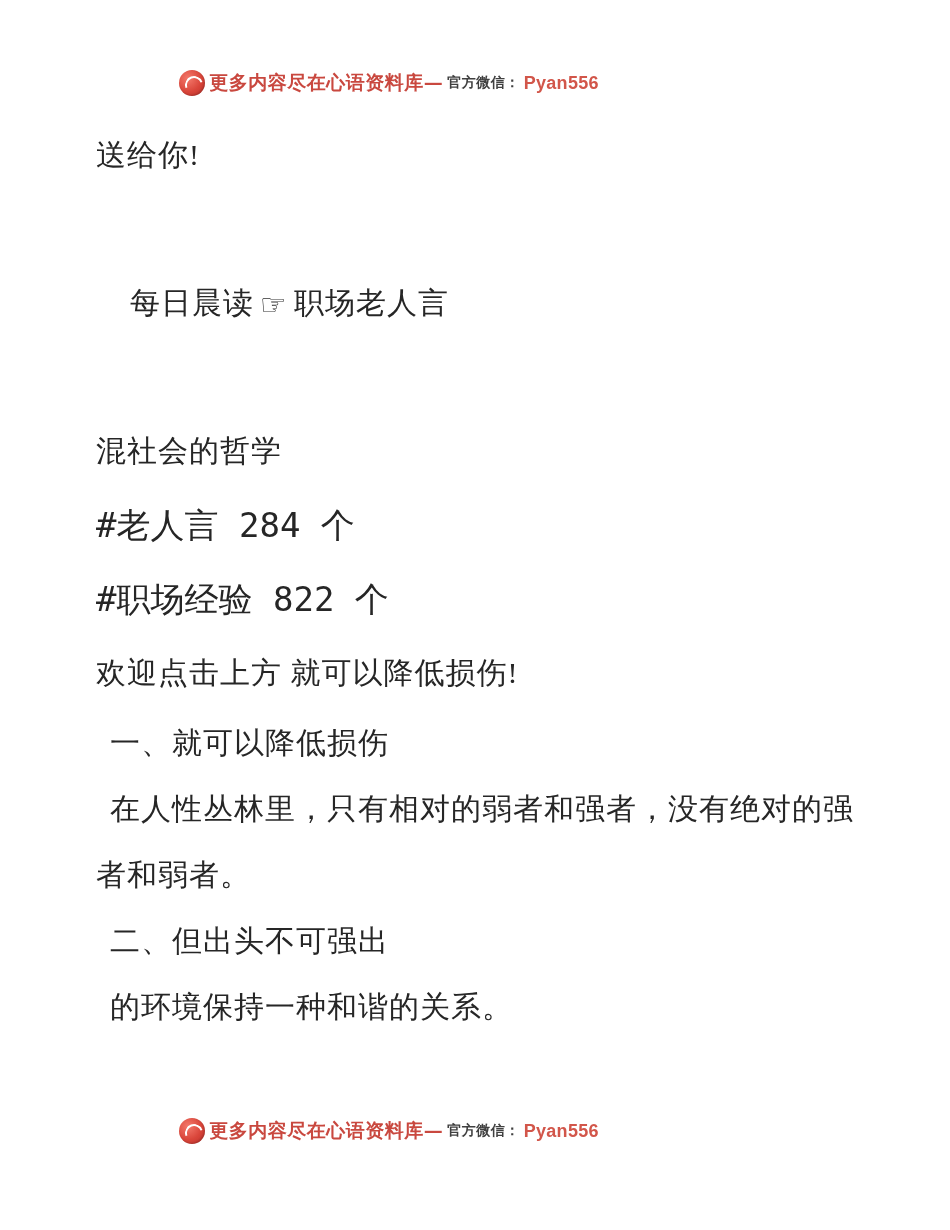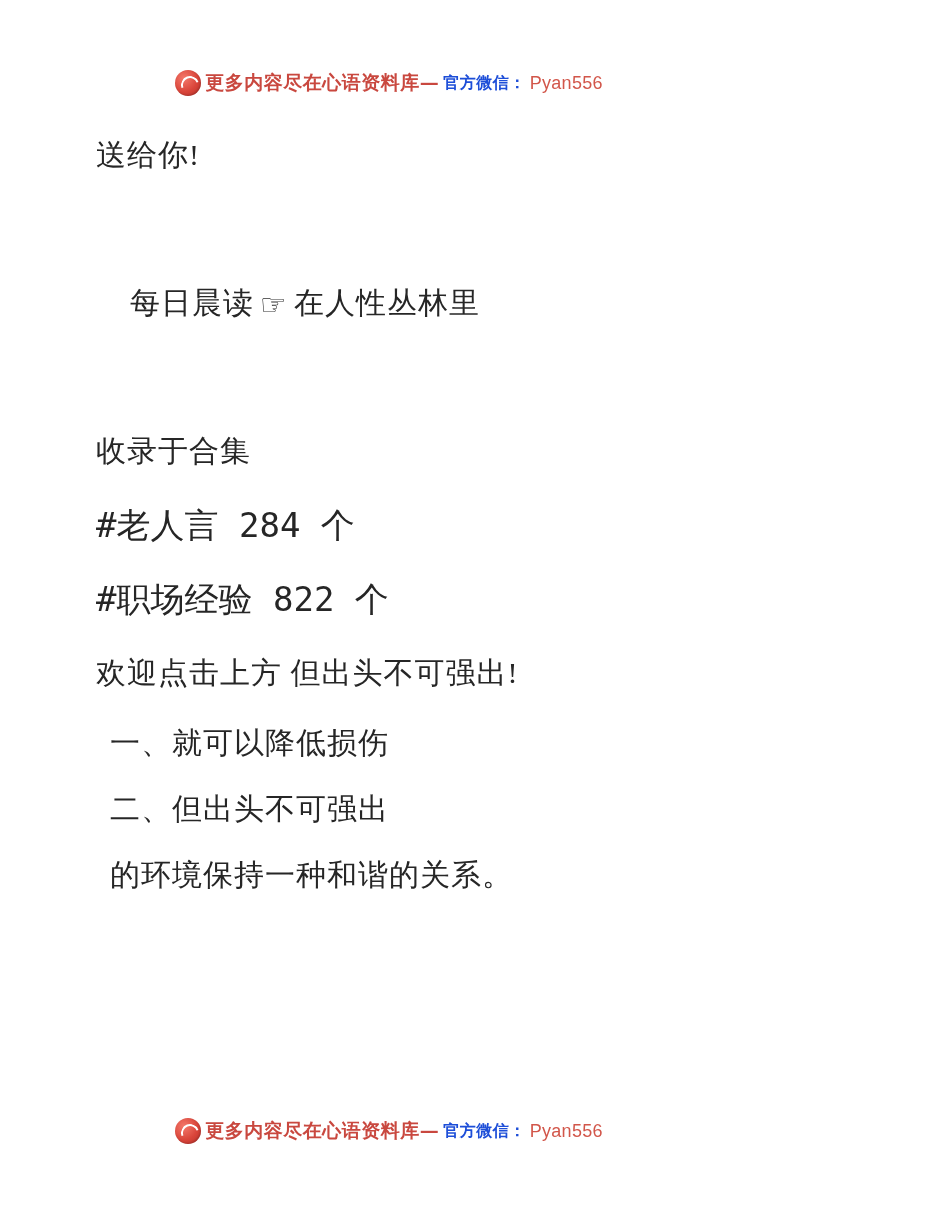--- a/index.html
+++ b/index.html
@@ -55,27 +55,27 @@
   .wm-text {
     font-family: "DejaVu Serif", "Liberation Serif", serif;
     font-weight: 700;
     font-size: 19px;
     letter-spacing: 0.5px;
     color: #c9483f;
   }
   .wm-sub {
     font-family: "DejaVu Serif", "Liberation Serif", serif;
     font-weight: 700;
-    font-size: 16px;
-    color: #1d4ed8;
+    font-size: 14px;
+    color: #404040;
     letter-spacing: 0.5px;
   }
   .wm-handle {
     font-family: "Liberation Sans", sans-serif;
-    font-weight: 400;
+    font-weight: 700;
     font-size: 18px;
     color: #d2564a;
     letter-spacing: 0.3px;
   }
 
   
   .doc {
     position: absolute;
     left: 96px;
     top: 118px;
@@ -121,33 +121,34 @@
   <span class="wm-sub">官方微信：</span>
   <span class="wm-handle">Pyan556</span>
 </div>
 
 <div class="doc">
 
 
   <div class="line">送给你!</div>
 
   <div class="line">
-    <span>每日晨读</span><span class="hand-icon">☞</span><span>在人性丛林里</span>
+    <span>每日晨读</span><span class="hand-icon">☞</span><span>职场老人言</span>
   </div>
 
-  <div class="line">收录于合集</div>
+  <div class="line">混社会的哲学</div>
 
   <div class="line mono">#老人言 284 个</div>
 
   <div class="line mono">#职场经验 822 个</div>
 
-  <div class="line">欢迎点击上方 但出头不可强出!</div>
+  <div class="line">欢迎点击上方 就可以降低损伤!</div>
 
   <div class="line indent tight">一、就可以降低损伤</div>
 
+  <div class="para">在人性丛林里，只有相对的弱者和强者，没有绝对的强者和弱者。</div>
 
   <div class="line indent tight">二、但出头不可强出</div>
 
 
   <div class="para">的环境保持一种和谐的关系。</div>
 
 </div>
 
 <div class="watermark bottom">
   <span class="wm-logo"></span>

